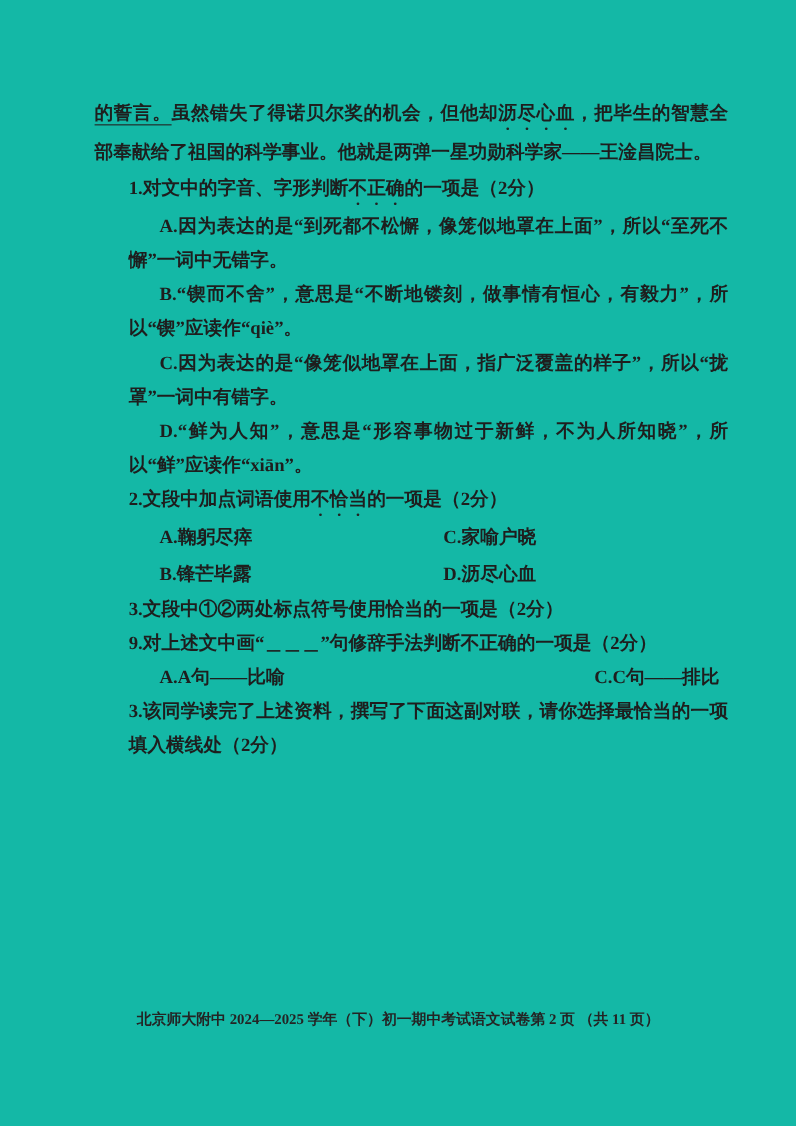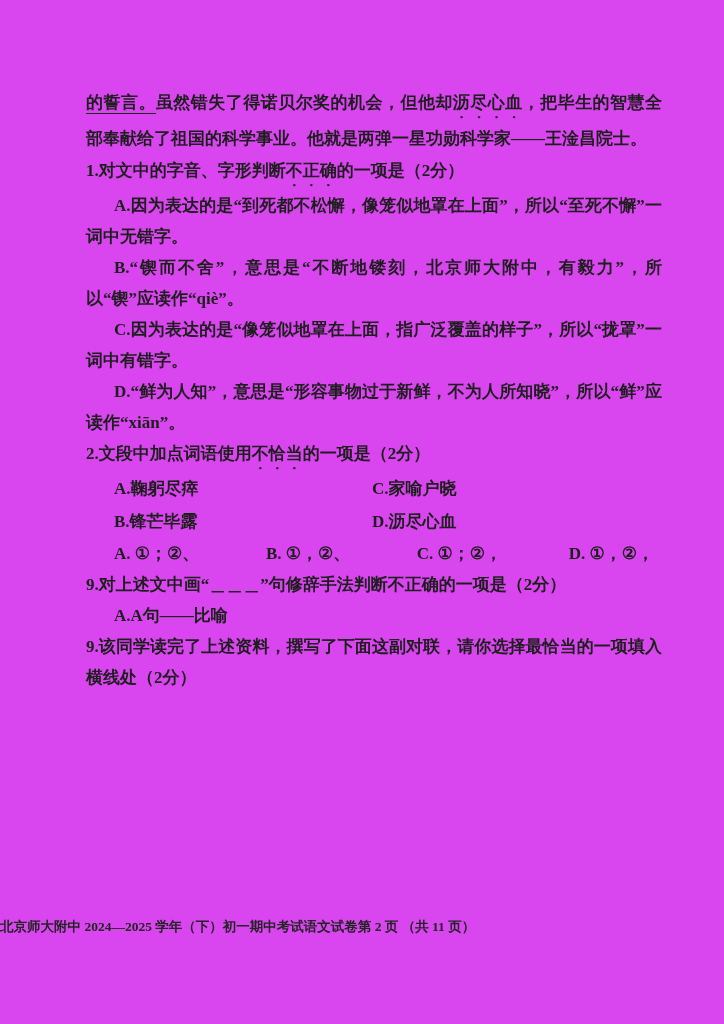--- a/index.html
+++ b/index.html
@@ -6,21 +6,21 @@
     margin: 0;
     padding: 0;
     background: #e8e8e8;
     font-family: "Liberation Serif", "DejaVu Serif", serif;
   }
   .page {
     position: relative;
     width: 724px;
     height: 1024px;
     margin: 0 auto;
-    background: #d946ef;
+    background: #14b8a6;
     color: #1e1e1e;
     overflow: hidden;
     box-shadow: 0 0 4px rgba(0,0,0,0.15);
   }
   .content {
     position: absolute;
     left: 86px;
     top: 86px;
     width: 576px;
     font-size: 17px;
@@ -37,21 +37,21 @@
     padding-bottom: 1px;
   }
   .dots {
     font-weight: 700;
     -webkit-text-emphasis: filled dot #222;
     -webkit-text-emphasis-position: under right;
     text-emphasis: filled dot #222;
     text-emphasis-position: under right;
   }
   .bold-word { font-weight: 800; }
-  .questions { line-height: 31px; }
+  .questions { line-height: 31px; margin-left: 31px; }
   .q-stem { margin: 0; text-align: justify; }
   .opt-para {
     margin: 0;
     text-indent: 28px;
     text-align: justify;
   }
   .opt-grid {
     display: grid;
     grid-template-columns: 258px 1fr;
     padding-left: 28px;
@@ -61,65 +61,61 @@
     display: flex;
     justify-content: space-between;
     padding-left: 28px;
     padding-right: 8px;
   }
   .footer {
     position: absolute;
     top: 918px;
     left: 0;
     width: 724px;
-    text-align: left;
+    text-align: center;
     font-size: 13.5px;
     font-weight: 600;
     color: #242424;
   }
 </style>
 </head>
 <body>
 
 <div class="page">
   <div class="content">
 
     <div class="passage">
       <p class="para"><span class="ul">的誓言。</span><span>虽然错失了得诺贝尔奖的机会，但他却</span><span class="dots">沥尽心血</span><span>，把毕生的智慧全部奉献给了祖国的科学事业。他就是两弹一星功勋科学家——王淦昌院士。</span></p>
 
     </div>
 
     <div class="questions">
 
       <p class="q-stem"><span>1.对文中的字音、字形判断</span><span class="dots">不正确</span><span>的一项是（2分）</span></p>
       <p class="opt-para">A.因为表达的是“到死都不松懈，像笼似地罩在上面”，所以“至死不懈”一词中无错字。</p>
-      <p class="opt-para">B.“锲而不舍”，意思是“不断地镂刻，北京师大附中，有毅力”，所以“锲”应读作“qiè”。</p>
+      <p class="opt-para">B.“锲而不舍”，意思是“不断地镂刻，做事情有恒心，有毅力”，所以“锲”应读作“qiè”。</p>
       <p class="opt-para">C.因为表达的是“像笼似地罩在上面，指广泛覆盖的样子”，所以“拢罩”一词中有错字。</p>
       <p class="opt-para">D.“鲜为人知”，意思是“形容事物过于新鲜，不为人所知晓”，所以“鲜”应读作“xiān”。</p>
 
       <p class="q-stem"><span>2.文段中加点词语使用</span><span class="dots">不恰当</span><span>的一项是（2分）</span></p>
       <div class="opt-grid">
         <span class="opt-cell">A.鞠躬尽瘁</span>
         <span class="opt-cell">C.家喻户晓</span>
         <span class="opt-cell">B.锋芒毕露</span>
         <span class="opt-cell">D.沥尽心血</span>
       </div>
 
-      <div class="opt-row">
-        <span>A. ①；②、</span>
-        <span>B. ①，②、</span>
-        <span>C. ①；②，</span>
-        <span>D. ①，②，</span>
-      </div>
+      <p class="q-stem">3.文段中①②两处标点符号使用恰当的一项是（2分）</p>
 
 
       <p class="q-stem">9.对上述文中画“＿＿＿”句修辞手法判断不正确的一项是（2分）</p>
       <div class="opt-row">
         <span>A.A句——比喻</span>
+        <span>C.C句——排比</span>
       </div>
 
-      <p class="q-stem">9.该同学读完了上述资料，撰写了下面这副对联，请你选择最恰当的一项填入横线处（2分）</p>
+      <p class="q-stem">3.该同学读完了上述资料，撰写了下面这副对联，请你选择最恰当的一项填入横线处（2分）</p>
 
     </div>
   </div>
 
   <div class="footer">北京师大附中 2024—2025 学年（下）初一期中考试语文试卷第 2 页 （共 11 页）</div>
 </div>
 
 </body></html>

